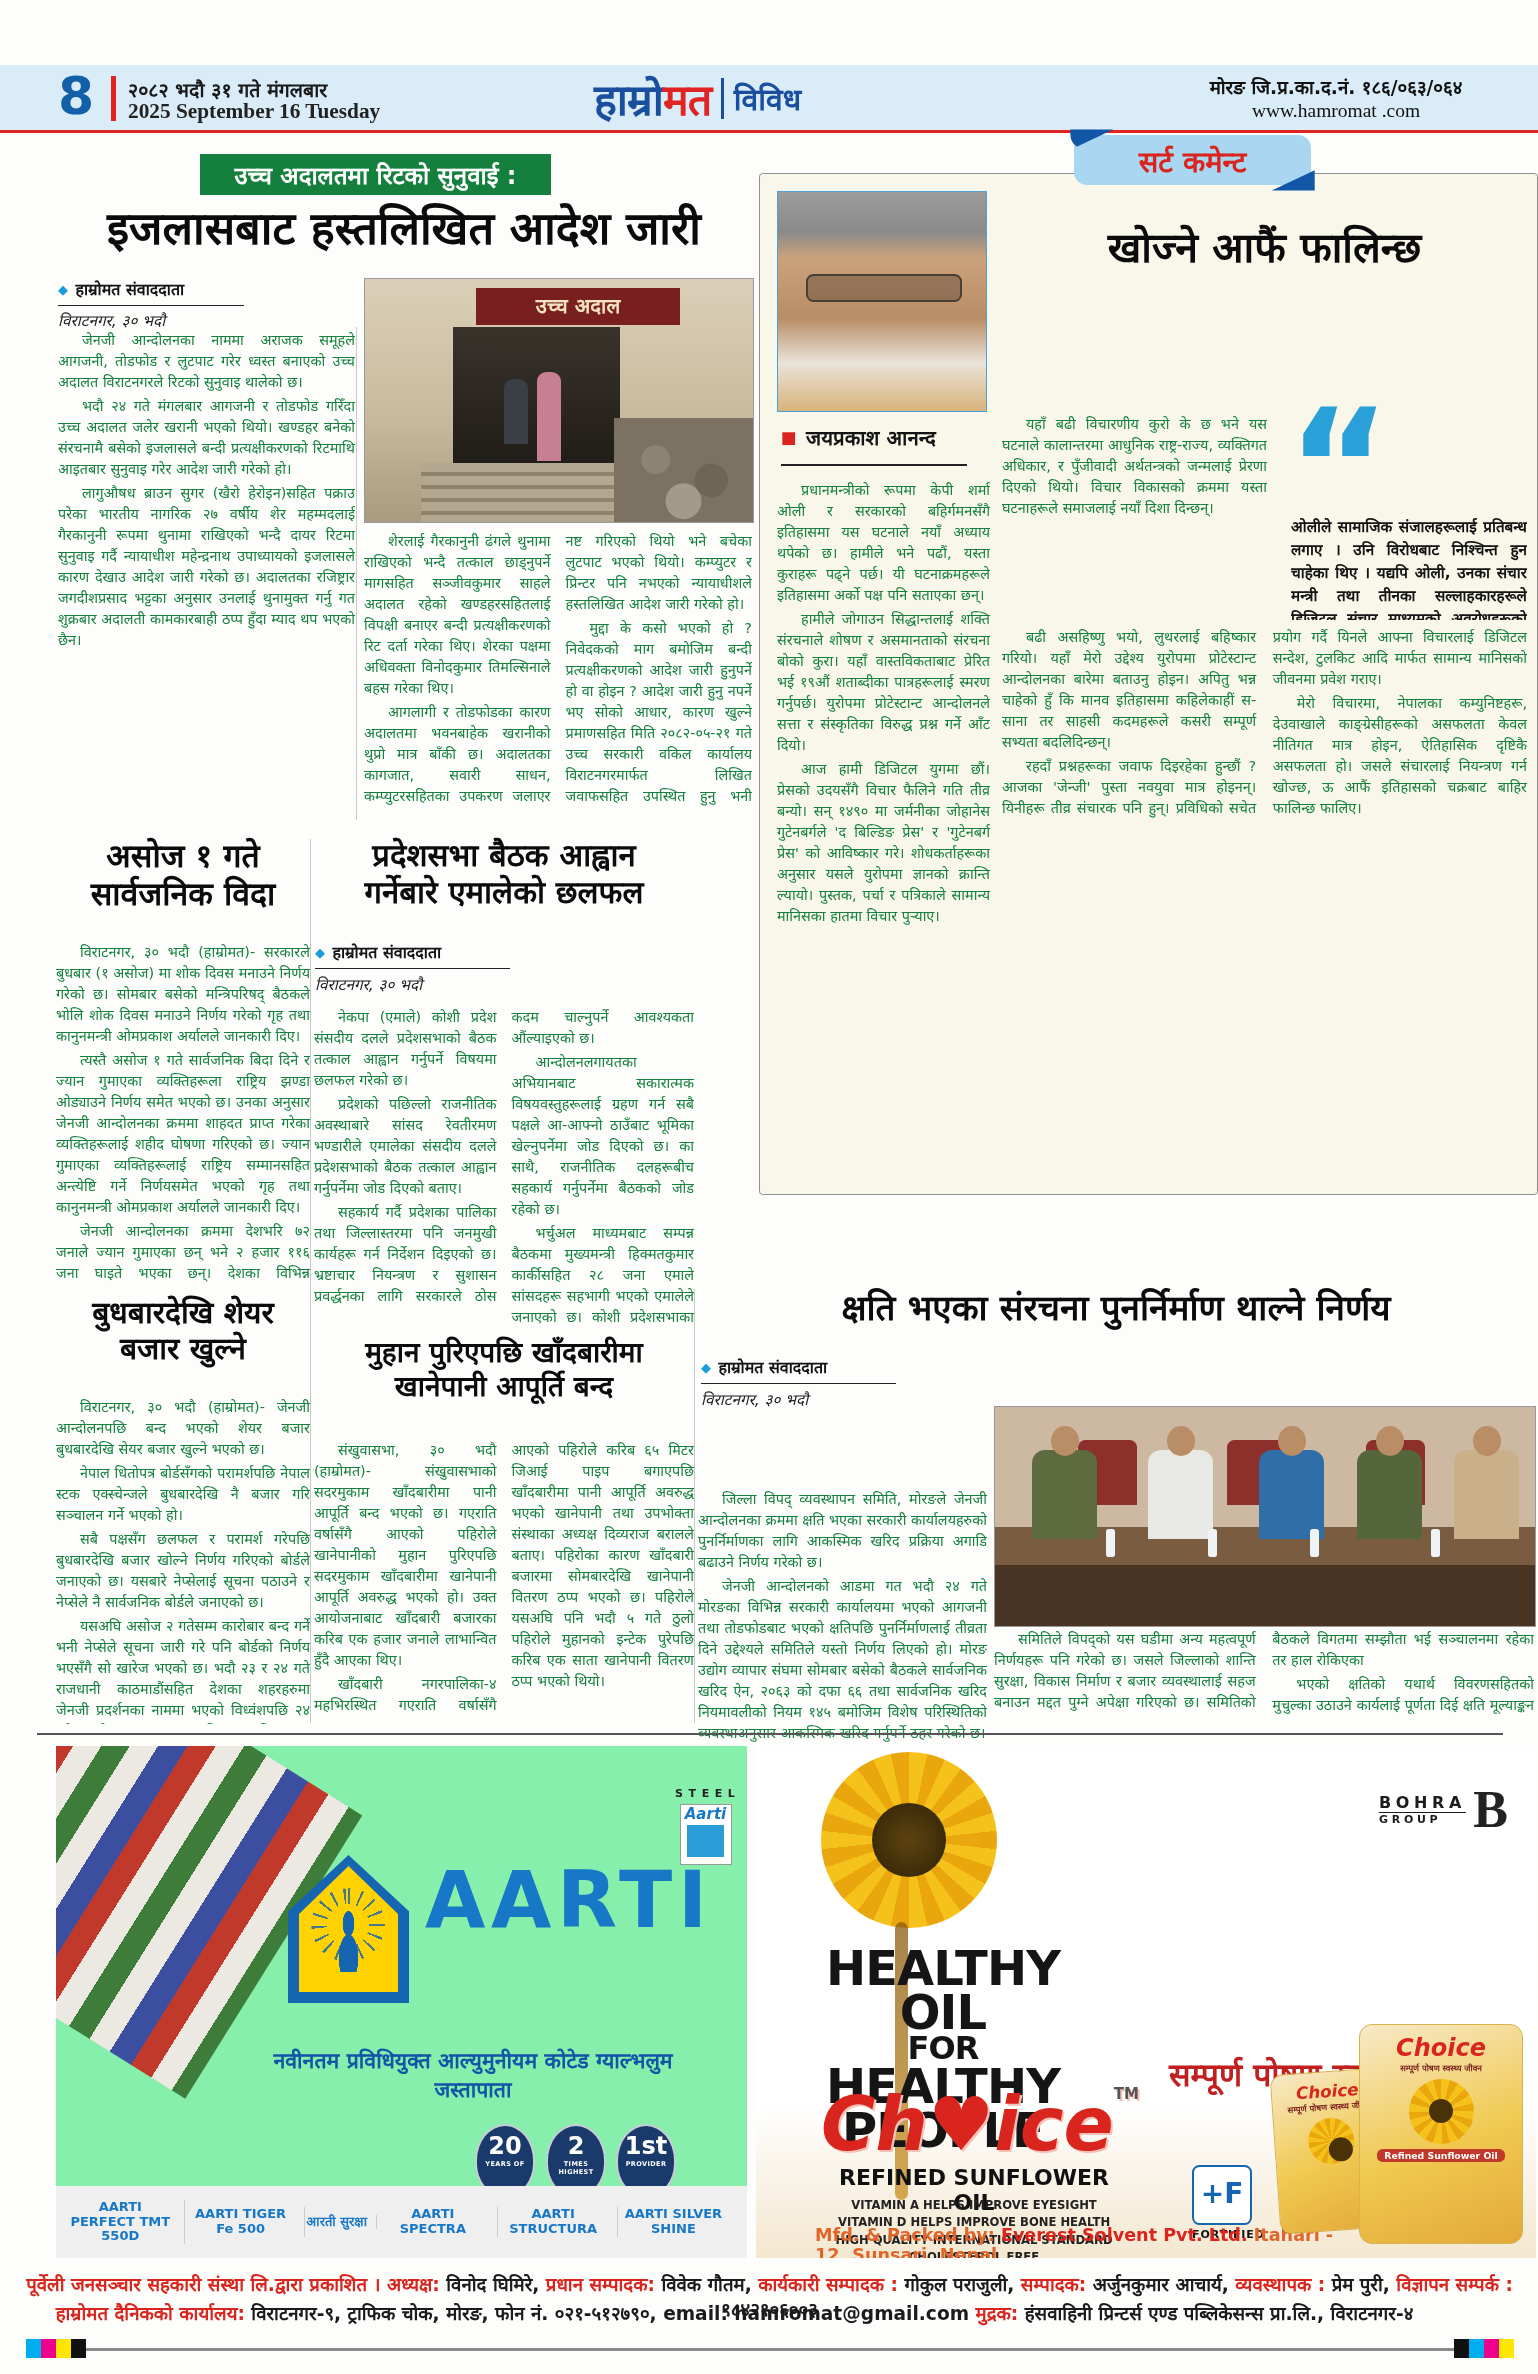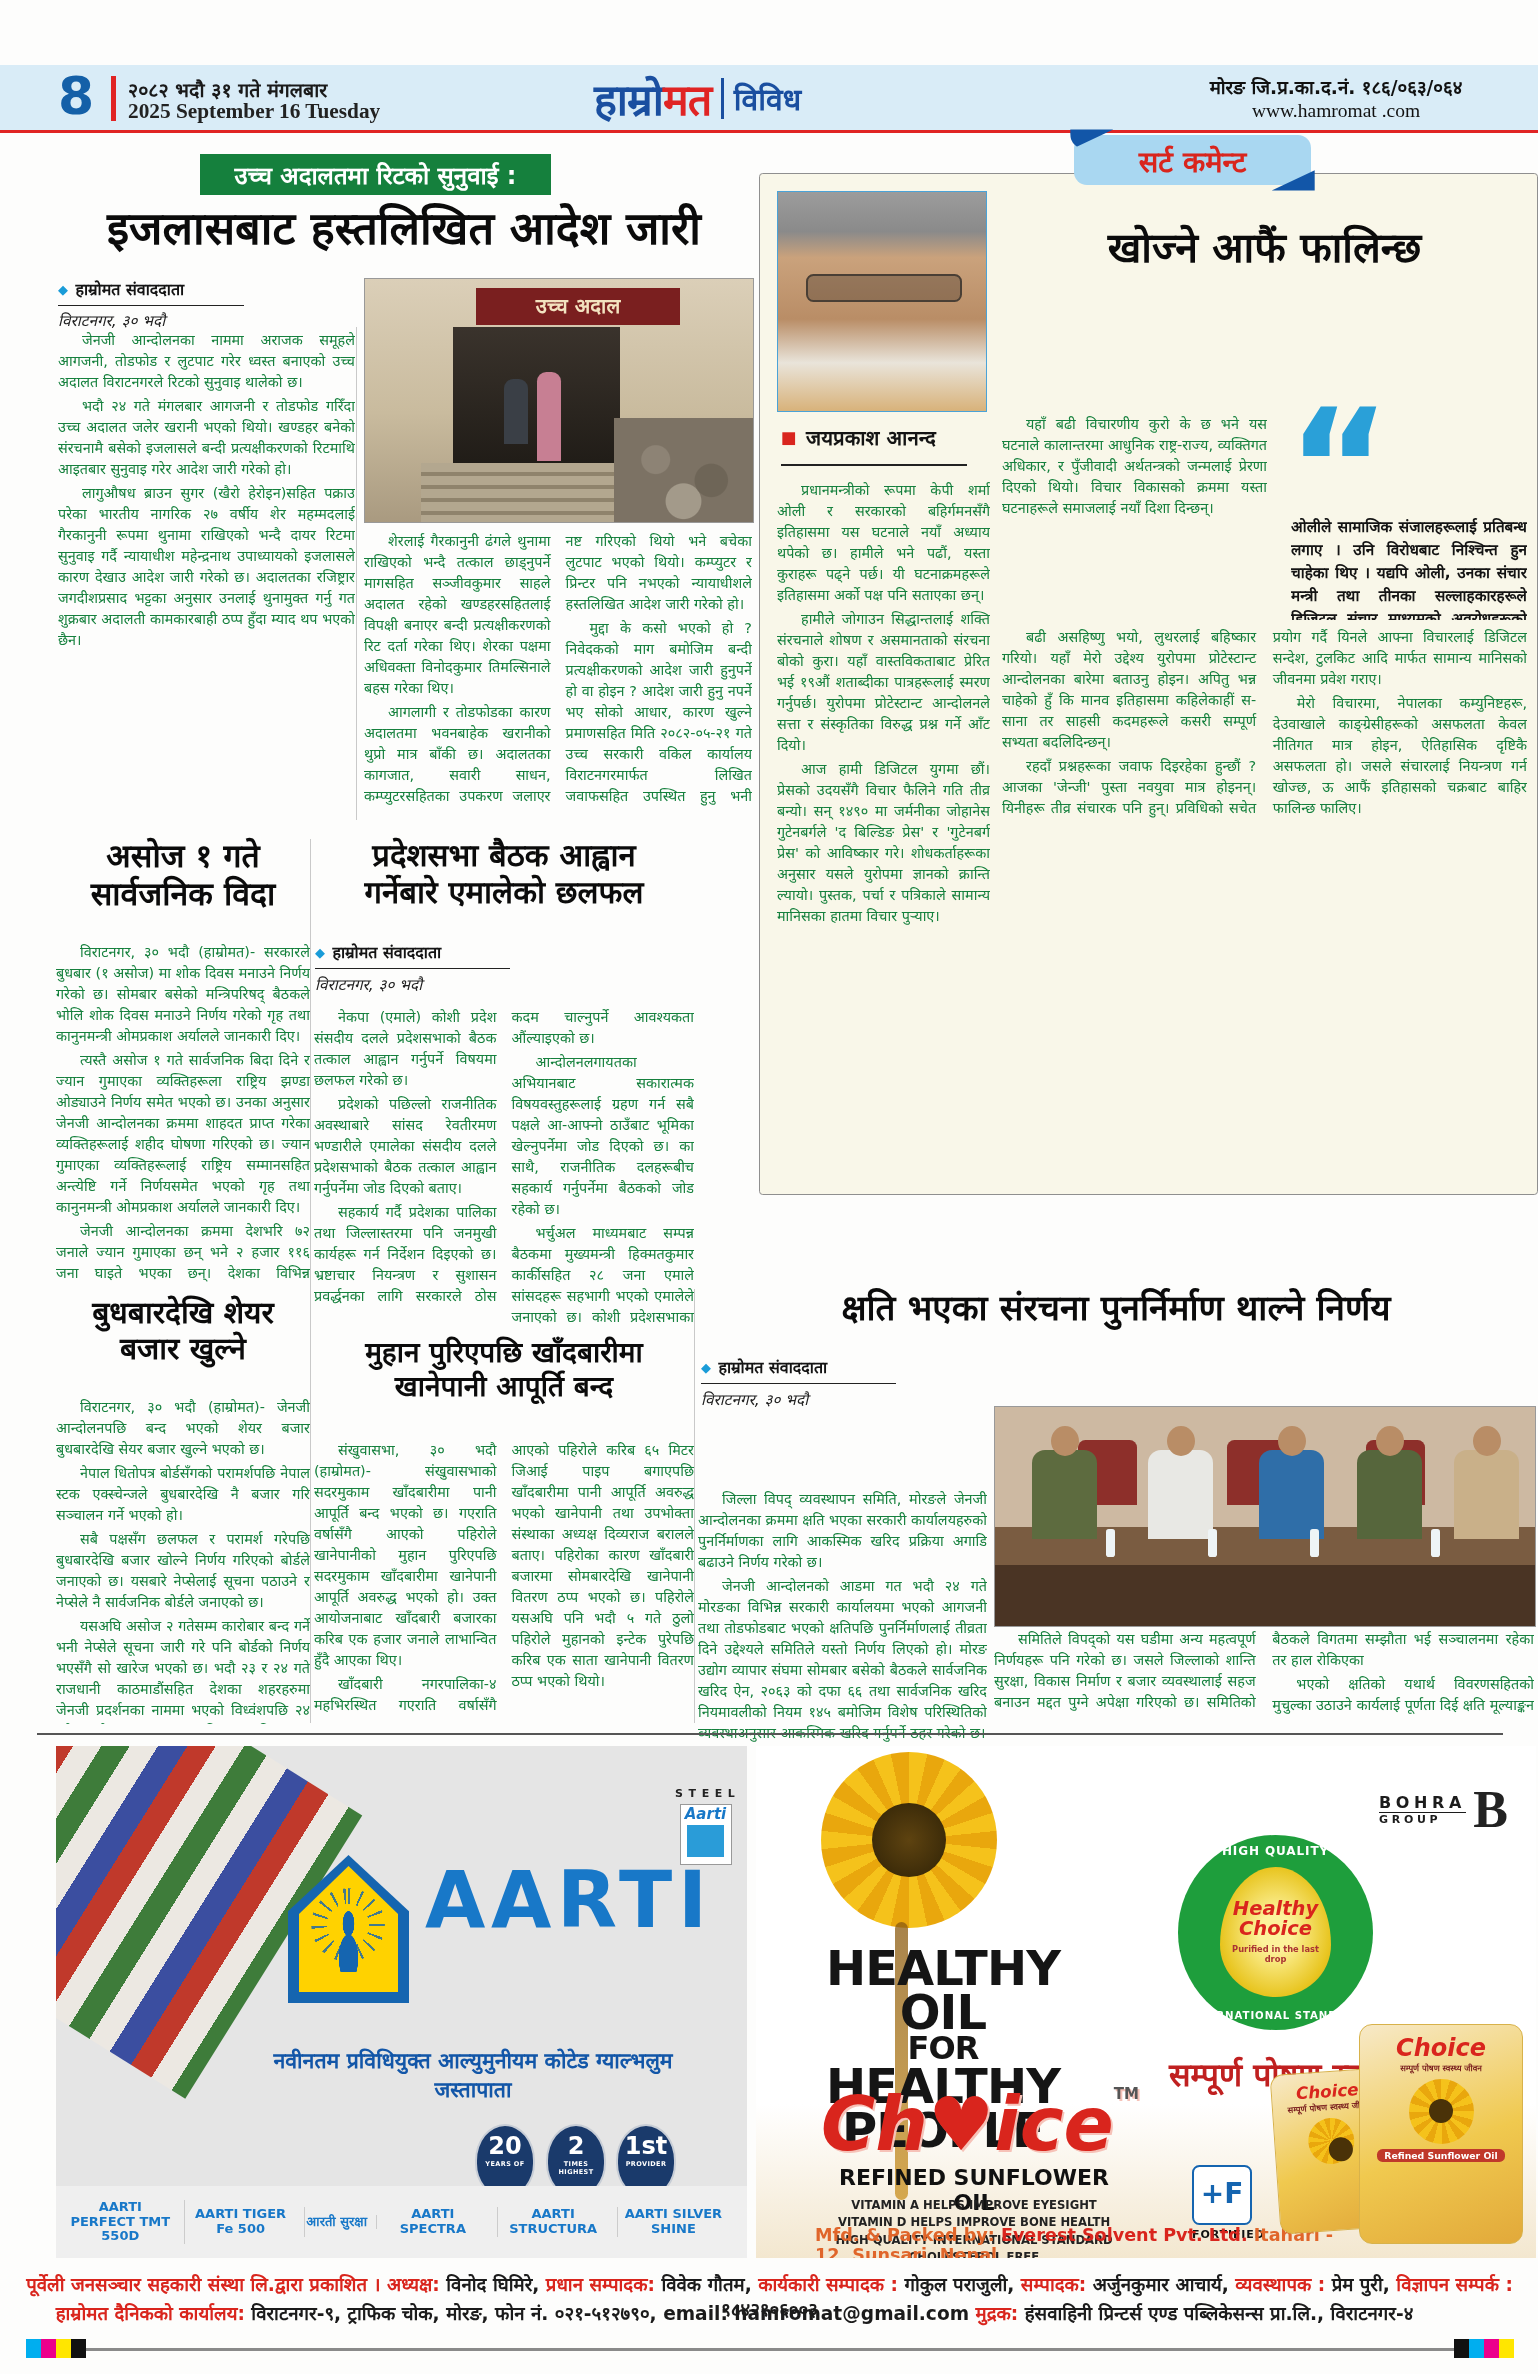--- a/index.html
+++ b/index.html
@@ -87,21 +87,21 @@
   .recon-col1{left:698px;top:1489px;width:289px;height:299px;}
   .photo-meeting{left:994px;top:1406px;width:540px;height:219px;border:0.9px solid #999;overflow:hidden;
      background:linear-gradient(#cdb9a2 0 55%,#7a5c41 55% 72%,#4a3424 72% 100%);}
   .chair{position:absolute;width:59px;height:65px;background:#8d2f2a;border-radius:7.4px 7.4px 0 0;top:33px;}
   .person{position:absolute;width:65px;height:89px;border-radius:13px 13px 0 0;top:43px;}
   .head{position:absolute;width:28px;height:30px;border-radius:50%;background:#b98d66;top:-24px;left:18.6px;}
   .bottle{position:absolute;width:9.3px;height:28px;background:#eef4f6;border-radius:2.8px;top:122px;}
   .recon-below{left:994px;top:1629px;width:540px;height:96px;column-count:2;column-gap:16.7px;}
   
   .ads-rule{left:37px;top:1733px;width:1466px;height:1.9px;background:#555;}
-  .ad-aarti{left:56px;top:1746px;width:691px;height:512px;background:#e5e5e5;overflow:hidden;}
+  .ad-aarti{left:56px;top:1746px;width:691px;height:512px;background:#86efac;overflow:hidden;}
   .sheets{position:absolute;left:-65px;top:-37px;width:306px;height:334px;transform:rotate(32deg);
      background:repeating-linear-gradient(90deg,#c0392b 0 24px,#ece8e2 24px 48px,#3e7c3a 48px 72px,#ece8e2 72px 96px,#3b4ea0 96px 121px);}
   .aarti-house{position:absolute;left:232px;top:109px;width:121px;height:148px;}
   .aarti-house .roofwrap{position:absolute;inset:0;clip-path:polygon(50% 0,100% 38%,100% 100%,0 100%,0 38%);background:#1565b0;}
   .aarti-house .inner{position:absolute;left:11px;top:11px;right:11px;bottom:11px;clip-path:polygon(50% 0,100% 38%,100% 100%,0 100%,0 38%);background:#ffd200;}
   .aarti-flame{position:absolute;left:38px;top:48px;width:45px;height:69px;background:radial-gradient(ellipse at 50% 80%,#1565b0 30%,transparent 31%),radial-gradient(ellipse at 50% 30%,#1565b0 18%,transparent 19%);}
   .aarti-rays{position:absolute;left:23px;top:33px;width:74px;height:74px;background:repeating-conic-gradient(#1565b0 0 4deg,transparent 4deg 22deg);border-radius:50%;opacity:.8;-webkit-mask:radial-gradient(circle,transparent 40%,#000 41%);mask:radial-gradient(circle,transparent 40%,#000 41%);}
   .aarti-brand{position:absolute;left:369px;top:119px;font-size:78px;font-weight:800;color:#1878c8;letter-spacing:5.6px;line-height:.9;}
   .aarti-product{position:absolute;left:369px;top:210px;font-size:58px;font-weight:800;color:#1256a8;letter-spacing:0.9px;line-height:1;}
   .aarti-tagline{position:absolute;left:176px;top:299px;width:482px;text-align:center;font-size:21.3px;font-weight:800;color:#1256a8;}
@@ -371,28 +371,20 @@
     </div>
     <div class="sunflower"></div>
     <div class="oil-drip"></div>
     <div class="healthy-head">
       <div>HEALTHY</div>
       <div>OIL</div>
       <div style="font-size:32px;">FOR</div>
       <div>HEALTHY</div>
       <div>PEOPLE</div>
     </div>
-    <div class="drop-badge">
-      <div class="ring-top">HIGH QUALITY</div>
-      <div class="drop">
-        <div class="hc">Healthy Choice</div>
-        <div class="pu">Purified in the last drop</div>
-      </div>
-      <div class="ring-bot">INTERNATIONAL STANDARD</div>
-    </div>
     <div class="choice-slogan">सम्पूर्ण पोषण स्वस्थ्य जीवन</div>
     <div class="choice-logo">
       <span>Ch</span><span>♥</span><span>ice</span><span class="tm">TM</span>
     </div>
     <div class="choice-product">REFINED SUNFLOWER OIL</div>
     <div class="choice-bullets">
       <div>VITAMIN A HELPS IMPROVE EYESIGHT</div>
       <div>VITAMIN D HELPS IMPROVE BONE HEALTH</div>
       <div>HIGH QUALITY INTERNATIONAL STANDARD</div>
       <div>CHOLESTEROL FREE</div>

